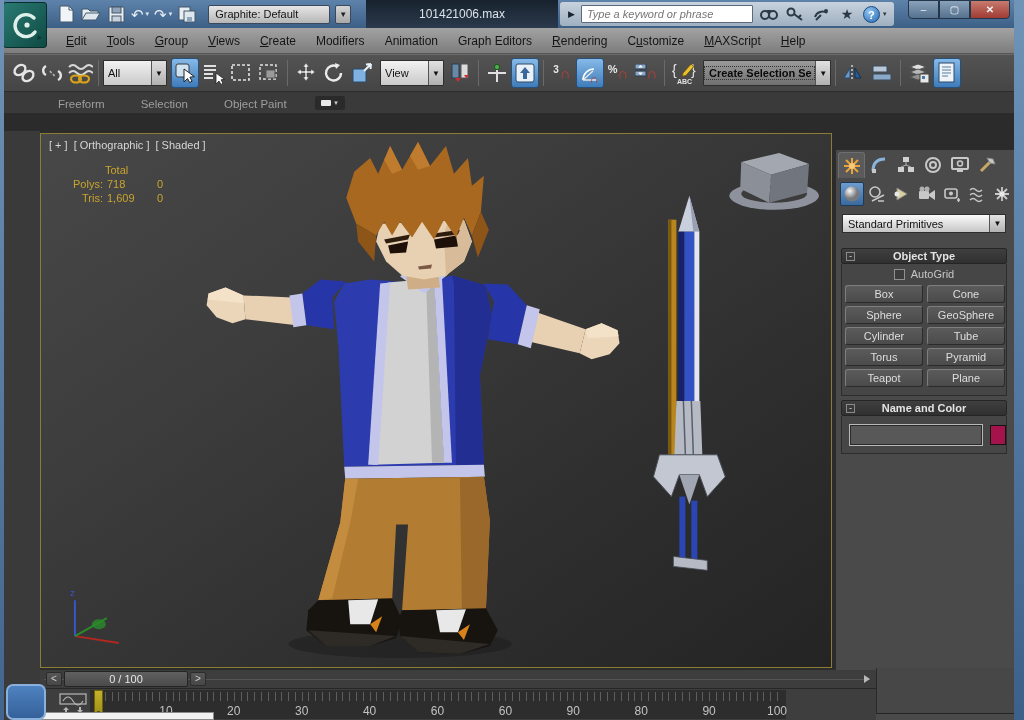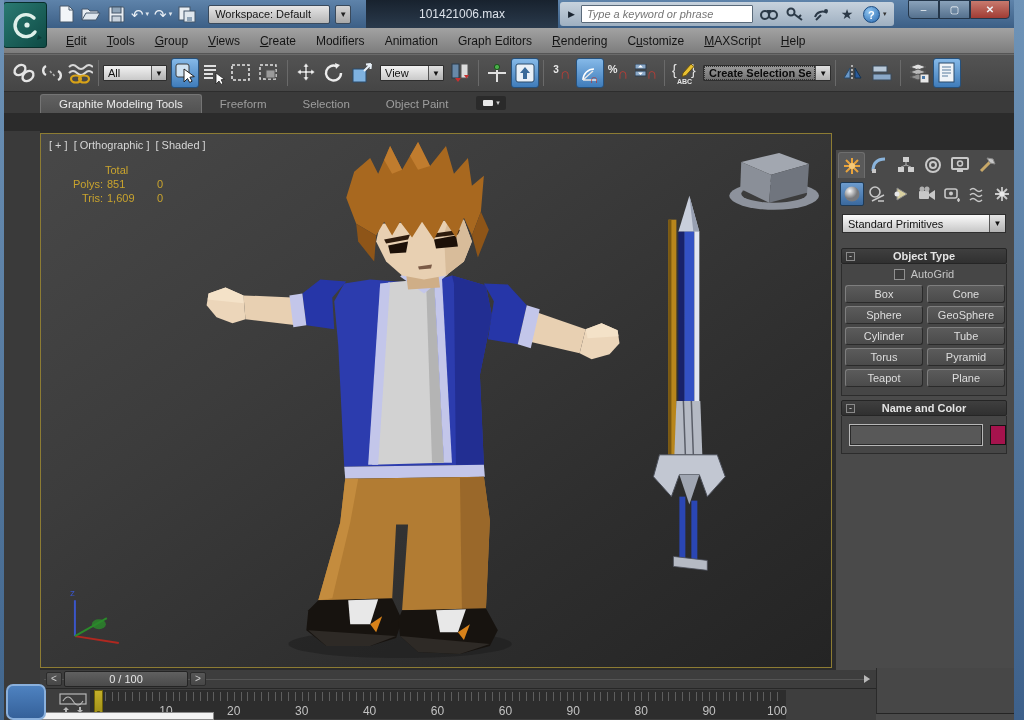--- a/index.html
+++ b/index.html
@@ -45,21 +45,21 @@
   .menu-item { padding:3px 10px; font-size:12px; color:#141414; cursor:default; }
   .menu-item u { text-decoration:underline; }
 
   
   #maintoolbar { position:absolute; left:4px; top:54px; width:1010px; height:38px;
     background:linear-gradient(#535353,#454545); border-top:1px solid #6a6a6a; border-bottom:1px solid #2d2d2d;
     display:flex; align-items:center; padding-left:6px; }
   .tbtn { width:28px; height:30px; display:flex; align-items:center; justify-content:center; border-radius:3px; flex:none; }
   .tbtn.active { background:linear-gradient(#85b9e8,#3f7cba); border:1px solid #26517c; }
   .tsep { width:1px; height:26px; background:#2f2f2f; border-right:1px solid #6a6a6a; margin:0 4px; flex:none; }
-  .tdrop { height:16px; background:linear-gradient(#f2f2f2,#c9c9c9); border:1px solid #2e2e2e; color:#111;
+  .tdrop { height:26px; background:linear-gradient(#f2f2f2,#c9c9c9); border:1px solid #2e2e2e; color:#111;
     font-size:11px; display:flex; align-items:center; flex:none; border-radius:1px; }
   .tdrop .txt { padding:0 4px; overflow:hidden; white-space:nowrap; }
   .tdrop .arr { width:15px; height:100%; background:linear-gradient(#e0e0e0,#b0b0b0); border-left:1px solid #555; font-size:8px; display:flex; align-items:center; justify-content:center; }
   .magnet { color:#c43c34; font-size:15px; font-weight:bold; line-height:1; }
   .snap-sup { color:#e8e8e8; font-size:10px; font-weight:bold; margin-right:1px; margin-top:-8px; }
 
   
   #ribbontabs { position:absolute; left:4px; top:92px; width:1010px; height:21px; background:#3a3a3a; display:flex; align-items:flex-end; padding-left:36px; }
   .rtab { font-size:11.5px; color:#9e9e9e; padding:3px 18px; }
   .rtab.active { background:linear-gradient(#616161,#525252); color:#ececec; border:1px solid #747474; border-bottom:none; border-radius:3px 3px 0 0; }
@@ -165,21 +165,21 @@
       <span class="mini-drop">▾</span>
       <span class="qat-arrow">↷</span>
       <span class="mini-drop">▾</span>
       <div class="qat-ico">
         <svg width="18" height="17">
             <rect x="1" y="1" width="11" height="13" fill="#e8edf2" stroke="#44576a"></rect>
             <rect x="6" y="5" width="11" height="11" fill="#dfe7ee" stroke="#44576a"></rect>
             <rect x="9" y="11" width="5" height="4" fill="#8fa4b8"></rect>
           </svg>
       </div>
-      <div id="workspace-box">Workspace: Default</div>
+      <div id="workspace-box">Graphite: Default</div>
       <div id="workspace-drop">▼</div>
     </div>
     <div id="title-recess">101421006.max</div>
     <div id="search-zone">
       <span id="search-expander">▶</span>
       <input id="search-input" placeholder="Type a keyword or phrase" style="">
       <div class="search-ico">
         <svg width="18" height="14">
             <circle cx="5" cy="8" r="4" fill="none" stroke="#2c3a48" stroke-width="2"></circle>
             <circle cx="13" cy="8" r="4" fill="none" stroke="#2c3a48" stroke-width="2"></circle>
@@ -391,21 +391,20 @@
     <div class="tbtn active">
       <svg width="22" height="24">
           <rect x="3" y="2" width="15" height="19" fill="#f0f4f8" stroke="#2a4a6a"></rect>
           <path d="M6,6 h9 M6,9 h9 M6,12 h9 M6,15 h6" stroke="#8aa4bc" stroke-width="1.4"></path>
         </svg>
     </div>
   </div>
 
   <div id="ribbontabs">
 
-  <div class="rtab active">Graphite Modeling Tools</div>
       <div class="rtab">Freeform</div>
       <div class="rtab">Selection</div>
       <div class="rtab">Object Paint</div>
       <div id="ribbon-min">
         <span class="box"></span>
         <span class="arr">▾</span>
       </div>
     </div>
 
   <div id="leftstrip"></div>
@@ -504,21 +503,21 @@
 
     <div id="vp-label">
       <span>[ + ]</span>
       <span>[ Orthographic ]</span>
       <span>[ Shaded ]</span>
     </div>
     <div id="vp-stats">
       <div class="hdr">Total</div>
       <div class="row">
         <span class="c1">Polys:</span>
-        <span class="c2">851</span>
+        <span class="c2">718</span>
         <span class="c3">0</span>
       </div>
       <div class="row">
         <span class="c1">Tris:</span>
         <span class="c2">1,609</span>
         <span class="c3">0</span>
       </div>
     </div>
   </div>
 

